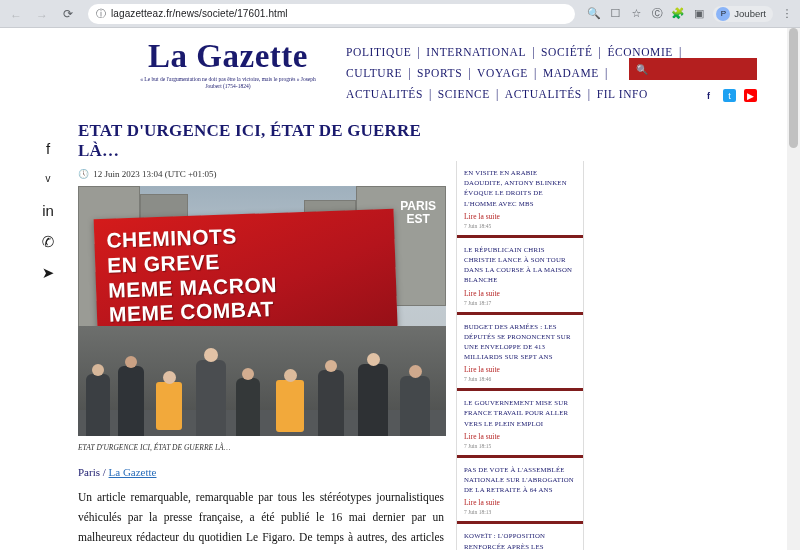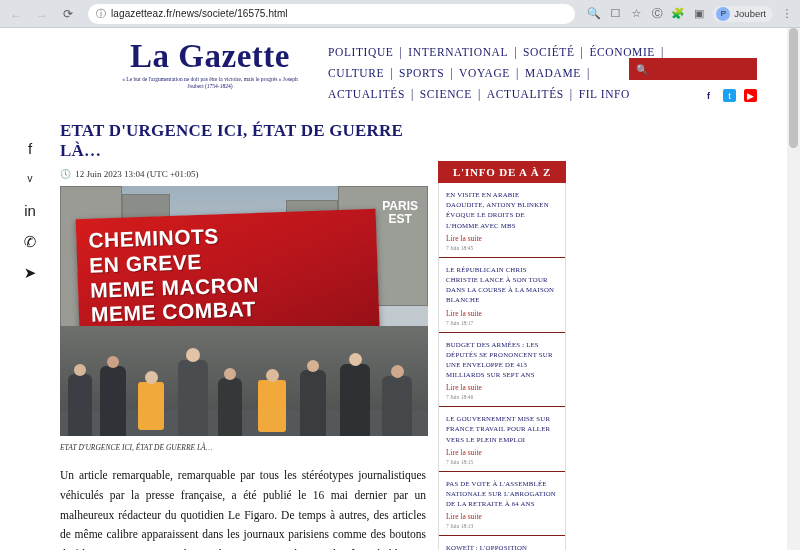--- a/index.html
+++ b/index.html
@@ -35,21 +35,21 @@
   }
   .avatar-circle {
     width:14px; height:14px; border-radius:50%; background:#8ab4f8; color:#202124;
     display:flex; align-items:center; justify-content:center; font-size:8px;
   }
 
   
   .page {
     position:relative; width:800px; height:522px; background:#ffffff; overflow:hidden;
   }
-  .page-inner { position:relative; width:782px; height:522px; background:#fff; }
+  .page-inner { position:relative; width:782px; height:522px; background:#fff;padding-left:18px; }
 
   
   .scrollbar {
     position:absolute; right:0; top:0; width:13px; height:522px; background:#f1f1f1;
   }
   .scrollbar .thumb {
     position:absolute; top:0; left:2px; width:9px; height:120px; background:#c1c1c1; border-radius:5px;
   }
 
   
@@ -124,21 +124,21 @@
     text-align:justify;
   }
 
   
   .sidebar { width:128px; flex:0 0 128px; padding-top:40px; }
   .sidebar-head {
     background:#b41f1f; color:#fff; text-align:center; font-family:"Liberation Serif", serif;
     font-size:11px; letter-spacing:.8px; padding:5px 0; font-weight:700;
   }
   .sidebar-list { border:1px solid #ddd; border-top:none; }
-  .news-item { padding:7px 7px 6px 7px; border-bottom:1px solid #7f1d1d; }
+  .news-item { padding:7px 7px 6px 7px; border-bottom:3px solid #7f1d1d; }
   .news-item:last-child { border-bottom:none; }
   .news-title {
     font-family:"Liberation Serif", serif; font-size:6.8px; color:#1a1a6e; line-height:1.5;
     letter-spacing:.2px; text-transform:uppercase;
   }
   .news-more {
     font-family:"Liberation Serif", serif; font-size:7.5px; color:#b41f1f; margin-top:3px;
   }
   .news-date { font-family:"Liberation Serif", serif; font-size:5.5px; color:#888; margin-top:2px; }
 
@@ -173,21 +173,21 @@
 </style>
 </head>
 <body>
 
 <div class="browser-bar">
   <div class="nav-btn disabled">←</div>
   <div class="nav-btn disabled">→</div>
   <div class="nav-btn">⟳</div>
   <div class="omnibox">
     <span class="omni-icon">ⓘ</span>
-    <span class="omni-url">lagazetteaz.fr/news/societe/16575.html</span>
+    <span class="omni-url">lagazetteaz.fr/news/societe/17601.html</span>
   </div>
   <div class="chrome-icons">
     <span class="ci">🔍</span>
     <span class="ci">☐</span>
     <span class="ci">☆</span>
     <span class="ci">Ⓒ</span>
     <span class="ci">🧩</span>
     <span class="ci">▣</span>
     <span class="paused-pill">
       <span class="avatar-circle">P</span>
@@ -301,26 +301,30 @@
             <div class="head" style="left:247px;bottom:64px;width:12px;height:12px;background:#d6b294;"></div>
             <div class="person" style="left:280px;width:30px;height:72px;background:#2e3134;"></div>
             <div class="head" style="left:289px;bottom:70px;width:13px;height:13px;background:#e1c2a5;"></div>
             <div class="person" style="left:322px;width:30px;height:60px;background:#44484b;"></div>
             <div class="head" style="left:331px;bottom:58px;width:13px;height:13px;background:#cfa98d;"></div>
           </div>
         </div>
 
         <div class="hero-caption">ETAT D'URGENCE ICI, ÉTAT DE GUERRE LÀ…</div>
 
+        <div class="breadcrumb">
+          <span>Paris</span>
+          <span>/</span>
+          <a href="#">La Gazette</a>
+        </div>
 
         <div class="article-body">Un article remarquable, remarquable par tous les stéréotypes journalistiques véhiculés par la presse française, a été publié le 16 mai dernier par un malheureux rédacteur du quotidien Le Figaro. De temps à autres, des articles de même calibre apparaissent dans les journaux parisiens comme des boutons de fièvre. On ne peut pas dire qu'il se soit surpassé. Non. Il traîne péniblement sa petite caisse de</div>
       </div>
 
       <div class="sidebar">
-        <div class="sidebar-head">L'INFO DE A À Z</div>
         <div class="sidebar-list">
 
           <div class="news-item">
             <div class="news-title">EN VISITE EN ARABIE DAOUDITE, ANTONY BLINKEN ÉVOQUE LE DROITS DE L'HOMME AVEC MBS</div>
             <div class="news-more">Lire la suite</div>
             <div class="news-date">7 Juin 18:45</div>
           </div>
           <div class="news-item">
             <div class="news-title">LE RÉPUBLICAIN CHRIS CHRISTIE LANCE À SON TOUR DANS LA COURSE À LA MAISON BLANCHE</div>
             <div class="news-more">Lire la suite</div>

